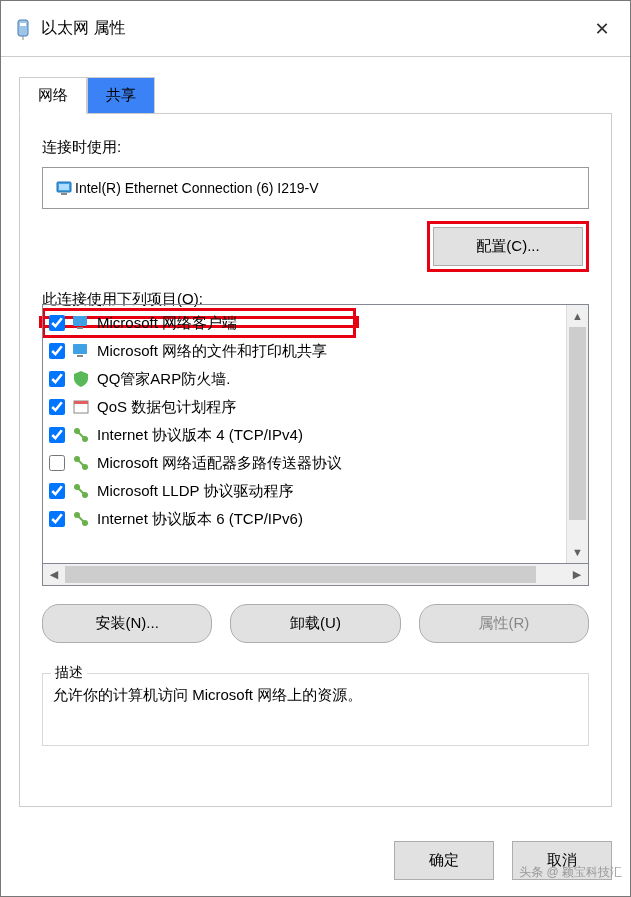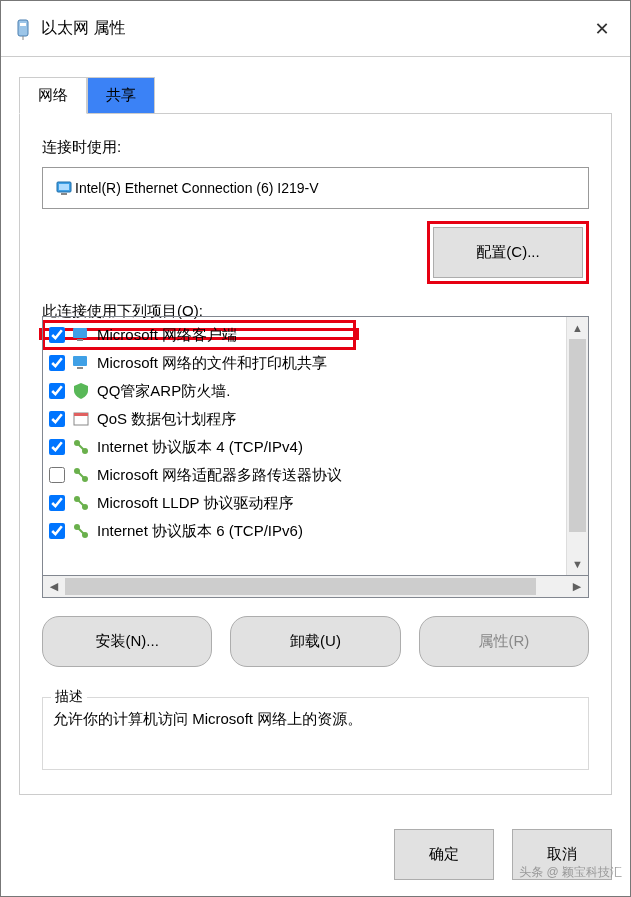--- a/index.html
+++ b/index.html
@@ -10,21 +10,21 @@
     .title-text { flex: 1; font-size: 16px; }
     .close-btn { width: 40px; height: 30px; display: flex; align-items: center; justify-content: center; font-size: 18px; color: #333; cursor: pointer; }
     .tab-strip { display: flex; padding: 20px 0 0 18px; position: relative; }
     .tab { padding: 8px 18px; border: 1px solid #ccc; border-bottom: none; background: #fff; font-size: 15px; cursor: pointer; position: relative; margin-right: 0; }
     .tab.active { z-index: 2; border-bottom: 1px solid #fff; margin-bottom: -1px; }
     .tab:not(.active) { background: #3b82f6; }
     .tab-body { border: 1px solid #ccc; margin: 0 18px 18px 18px; padding: 24px 22px 22px 22px; flex: 1; display: flex; flex-direction: column; }
     .label { font-size: 15px; margin-bottom: 10px; }
     .adapter-box { border: 1px solid #999; padding: 10px 12px; display: flex; align-items: center; }
     .config-row { display: flex; justify-content: flex-end; margin: 12px 0 18px 0; }
-    .btn { background: #e1e1e1; border: 1px solid #adadad; padding: 15px 0; font-size: 15px; cursor: pointer; text-align: center; }
+    .btn { background: #e1e1e1; border: 1px solid #adadad; padding: 9px 0; font-size: 15px; cursor: pointer; text-align: center; }
     .btn.disabled { color: #888; }
     .config-btn { width: 150px; }
     .highlight-red { border: 3px solid #e60012; }
     .items-container { border: 1px solid #828790; display: flex; height: 260px; }
     .items-list { flex: 1; overflow-y: hidden; padding: 4px 0; }
     .item-row { display: flex; align-items: center; padding: 4px 6px; gap: 6px; font-size: 15px; }
     .item-row input[type=checkbox] { width: 16px; height: 16px; }
     .item-icon { width: 20px; height: 20px; display: inline-flex; align-items: center; justify-content: center; }
     .scrollbar-v { width: 22px; background: #f0f0f0; border-left: 1px solid #ddd; display: flex; flex-direction: column; }
     .scroll-arrow { height: 22px; display: flex; align-items: center; justify-content: center; color: #606060; font-size: 11px; }

